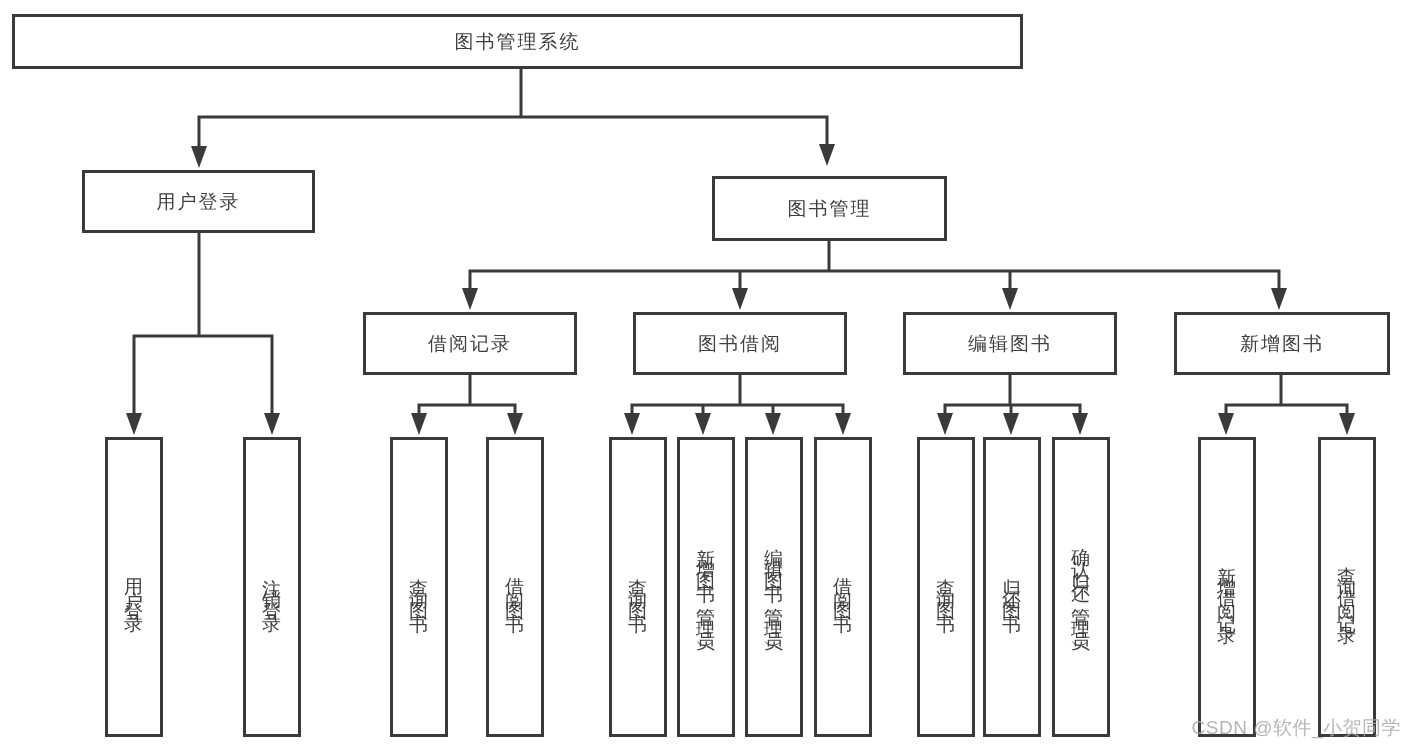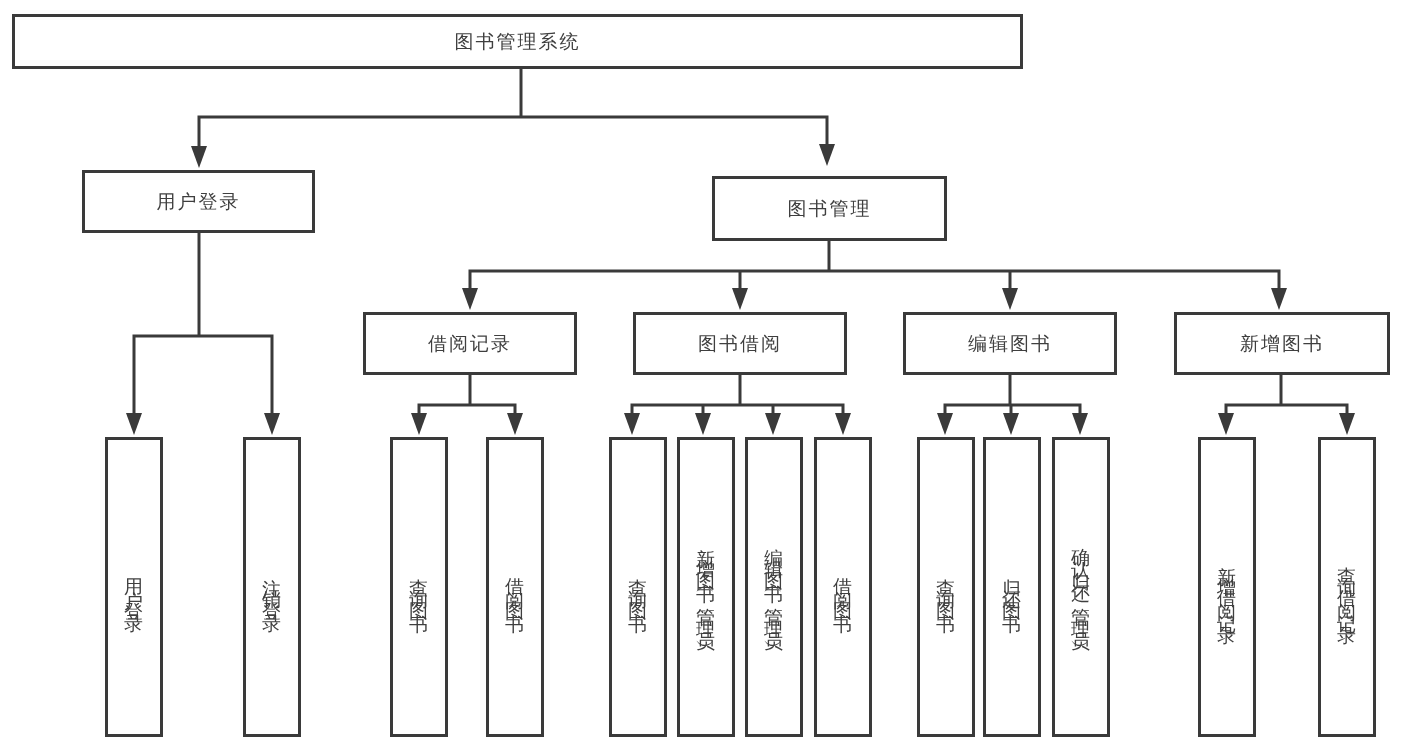--- a/index.html
+++ b/index.html
@@ -174,13 +174,14 @@
   <div class="node vnode vx11">
     <span>确认归还（管理员）</span>
   </div>
   <div class="node vnode vx12">
     <span>新增借阅记录</span>
   </div>
   <div class="node vnode vx13">
     <span>查询借阅记录</span>
   </div>
 
+  <div class="watermark">CSDN @软件_小贺同学</div>
 </div>
 
 </body></html>

